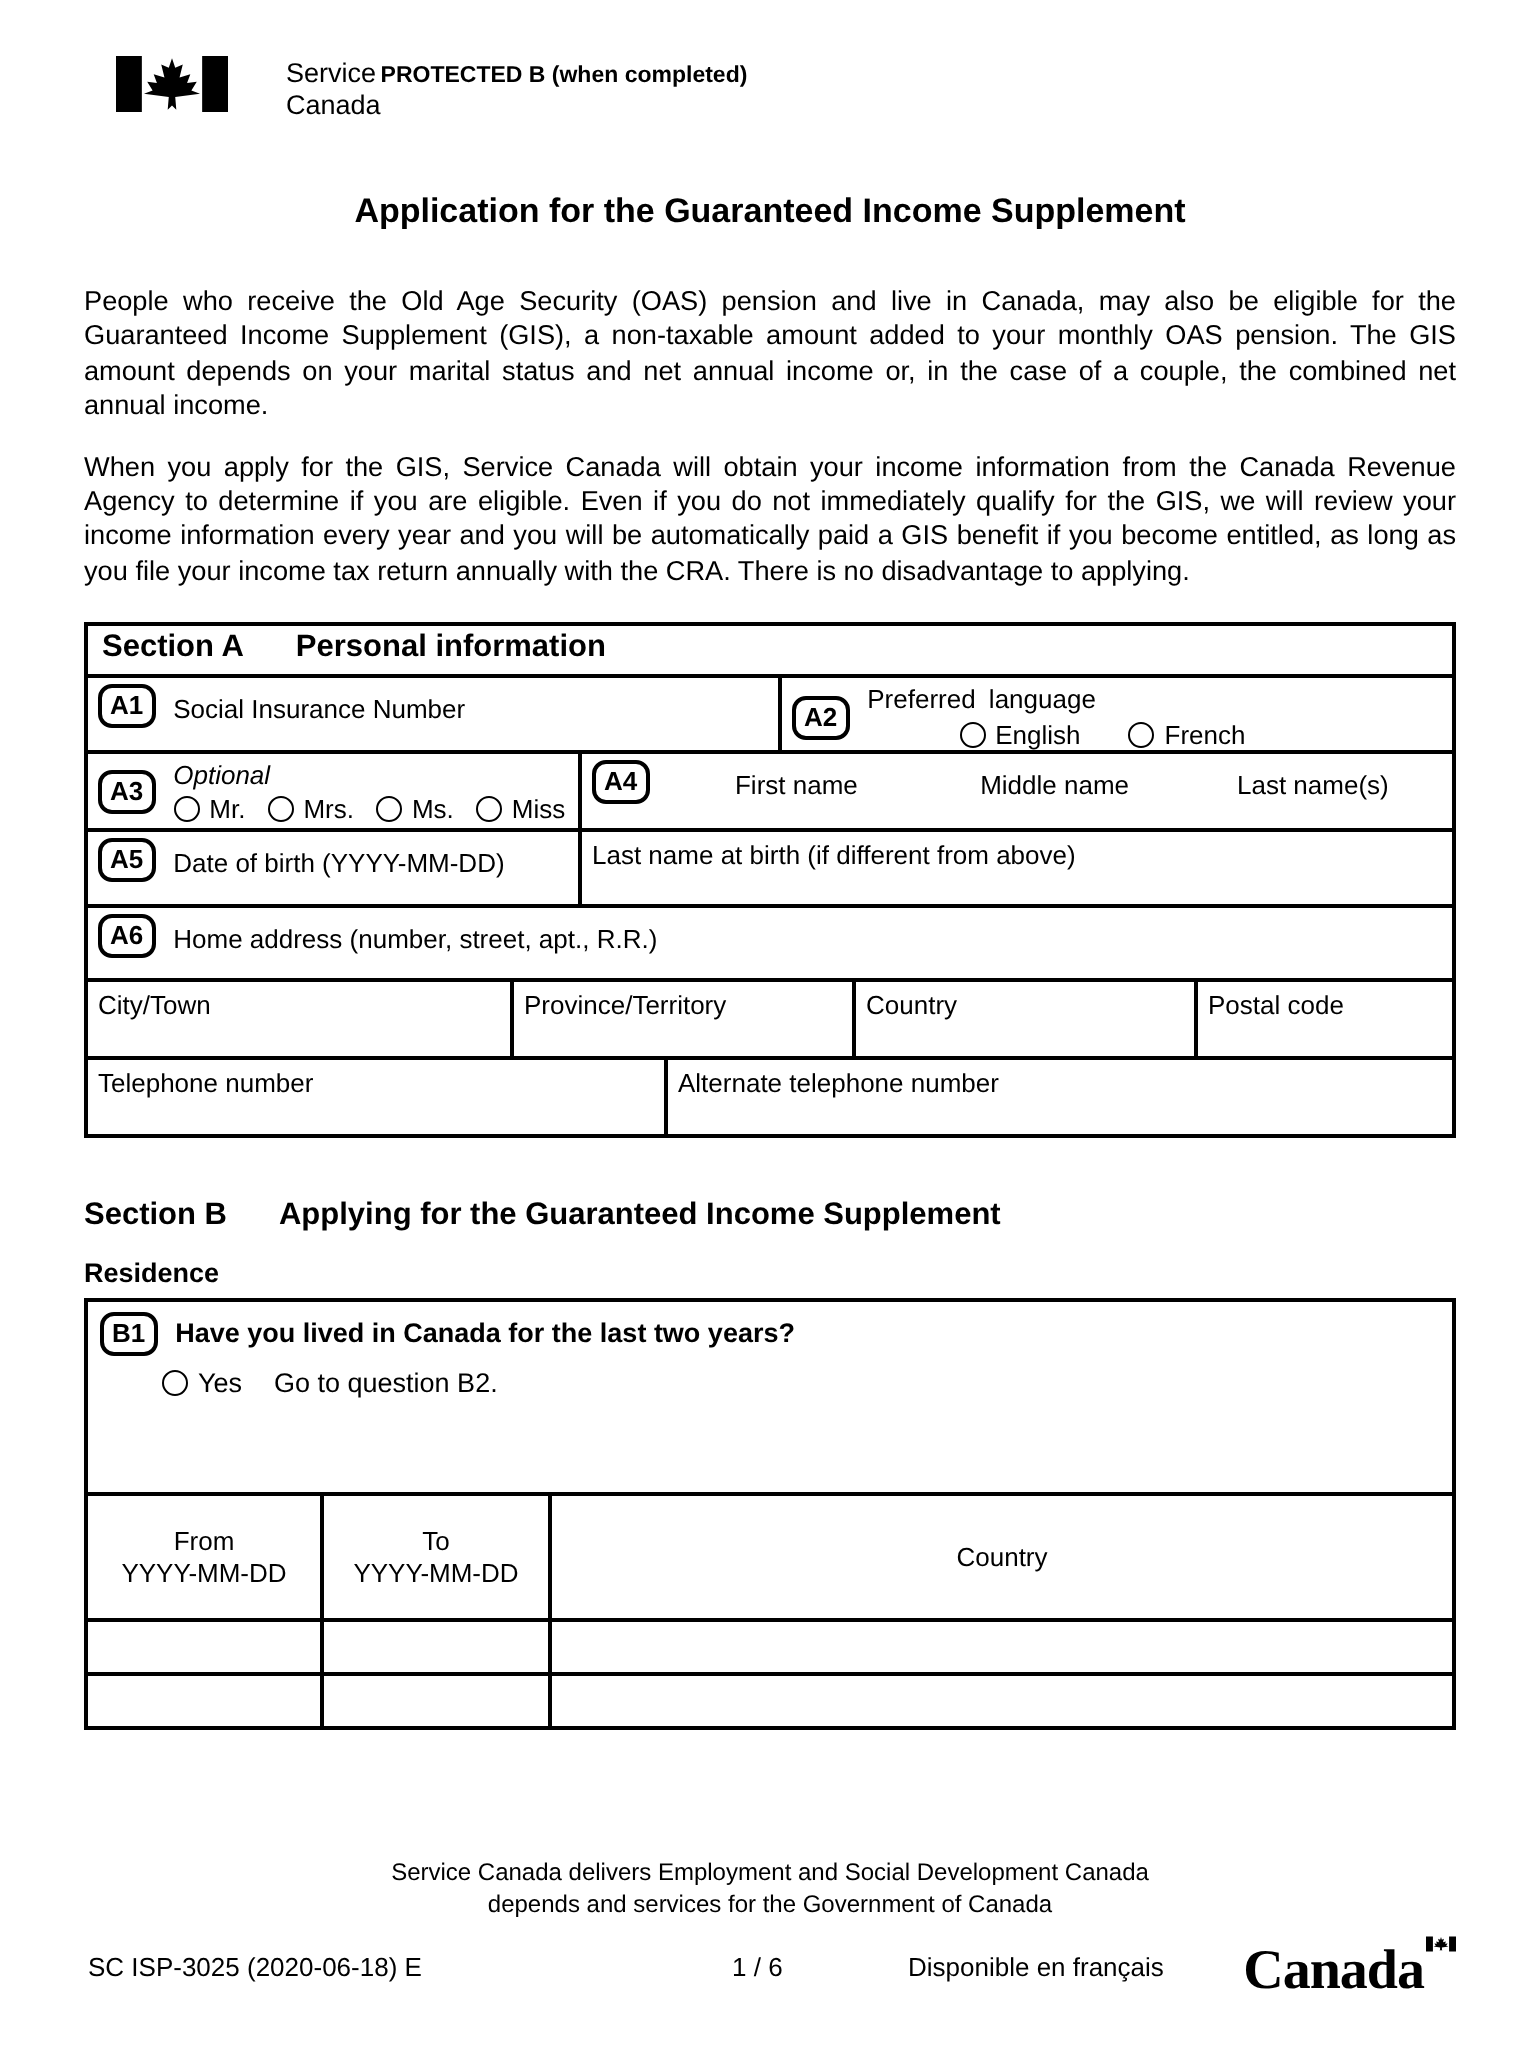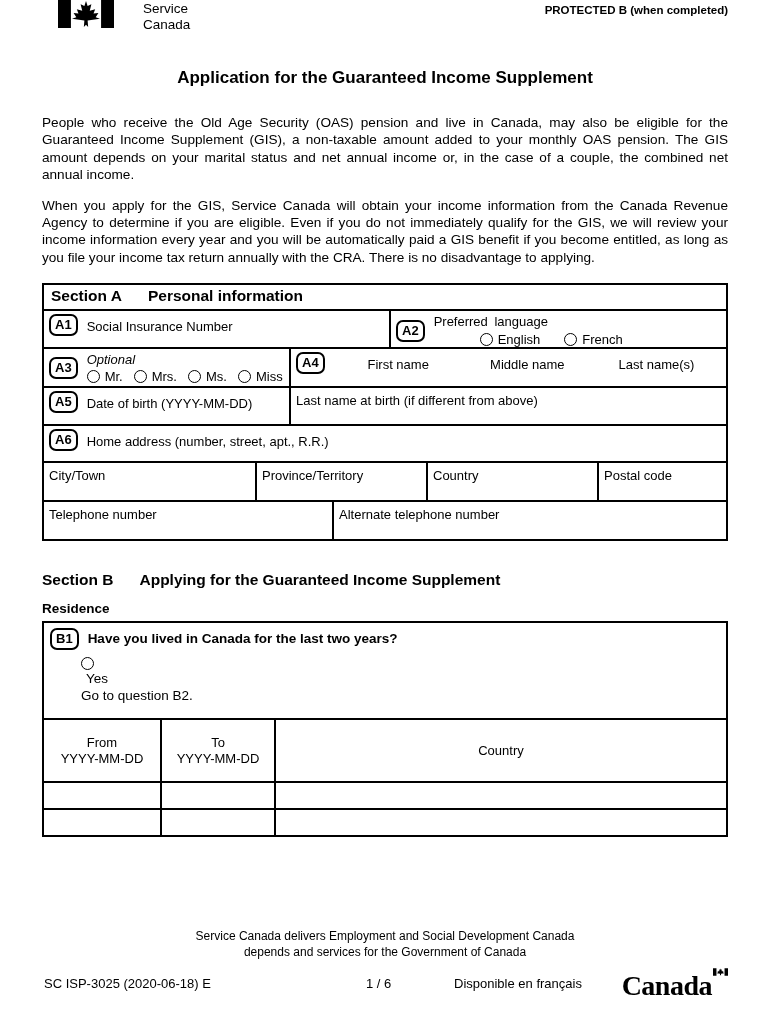--- a/index.html
+++ b/index.html
@@ -5,21 +5,21 @@
   * { margin:0; padding:0; box-sizing:border-box; }
   body { background:#e8e8e8; }
   .page {
     width:770px; height:1024px; position:relative; background:#fff;
     font-family:"Liberation Sans", sans-serif; color:#000; margin:0 auto;
     overflow:hidden;
   }
   .content { padding:0 42px; }
 
   
-  .header { display:flex; justify-content:space-between; align-items:flex-start; }
+  .header { display:flex; align-items:flex-start; padding-top:28px; }
   .logo-wrap { display:flex; gap:13px; }
   .flag-svg { width:88px; height:28px; display:block; }
   .logo-text { font-size:13.5px; line-height:15.5px; padding-top:1px; }
   .protected { font-size:11.5px; font-weight:700; margin-top:4px; }
 
   
   .title { margin-top:36px; font-size:17px; font-weight:700; text-align:center; }
   .para { margin-top:26px; font-size:13.6px; line-height:17.4px; text-align:justify; }
   .para.second { margin-top:13px; }
 
@@ -56,21 +56,21 @@
   .a4-col { flex:1; text-align:center; font-size:13px; }
 
   
   .sec-b-head { margin-top:30px; font-size:15.5px; font-weight:700; }
   .sec-b-head .t2 { margin-left:26px; }
   .residence { margin-top:12px; font-size:13.5px; font-weight:700; }
   .b1 { margin-top:5px; }
   .b1-area { height:95px; padding:5px 6px 0; }
   .b1-head { display:flex; gap:9px; }
   .b1-q { font-weight:700; font-size:13.5px; padding-top:3px; }
-  .b1-choice { display:flex; margin-left:31px; margin-top:5px; align-items:flex-start; font-size:13.5px; line-height:17px;flex-direction:column; }
+  .b1-choice { display:flex; margin-left:31px; margin-top:5px; align-items:flex-start; font-size:13.5px; line-height:17px; }
   .b1-choice .radio { margin-top:2px; }
   .choice-lbl { width:38px; margin-left:5px; flex:none; }
   .choice-no { margin-top:10px; }
 
   .ct-header { display:flex; border-top:2px solid #000; height:63px; }
   .ct-h { display:flex; flex-direction:column; justify-content:center; text-align:center; font-size:13px; line-height:16px; }
   .ct-c1 { width:116px; } .ct-c2 { width:114px; } .ct-c3 { flex:1; }
   .ct-h + .ct-h, .ct-cell + .ct-cell { border-left:2px solid #000; }
   .ct-row { display:flex; border-top:2px solid #000; height:27px; }
 

